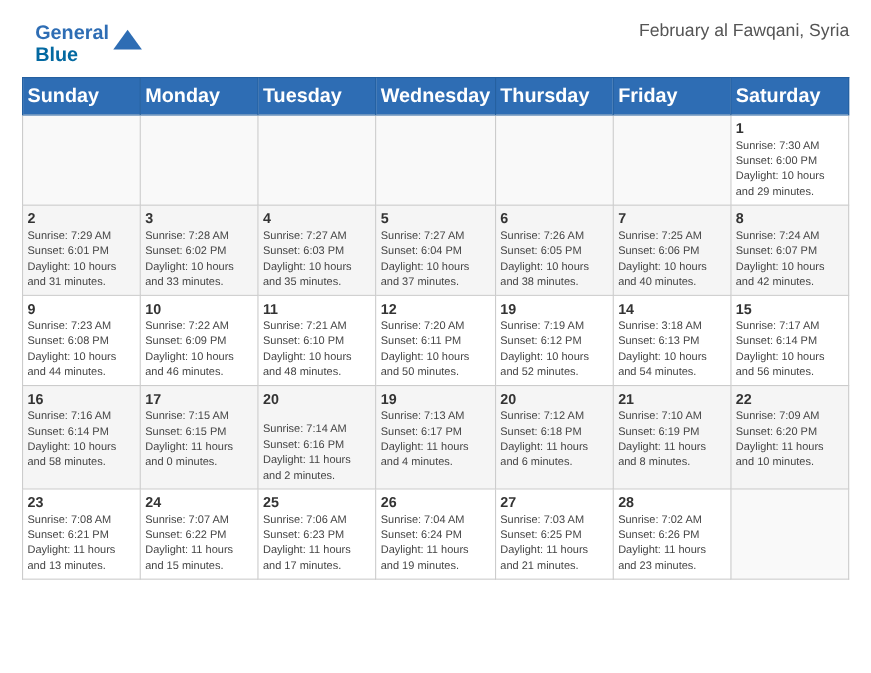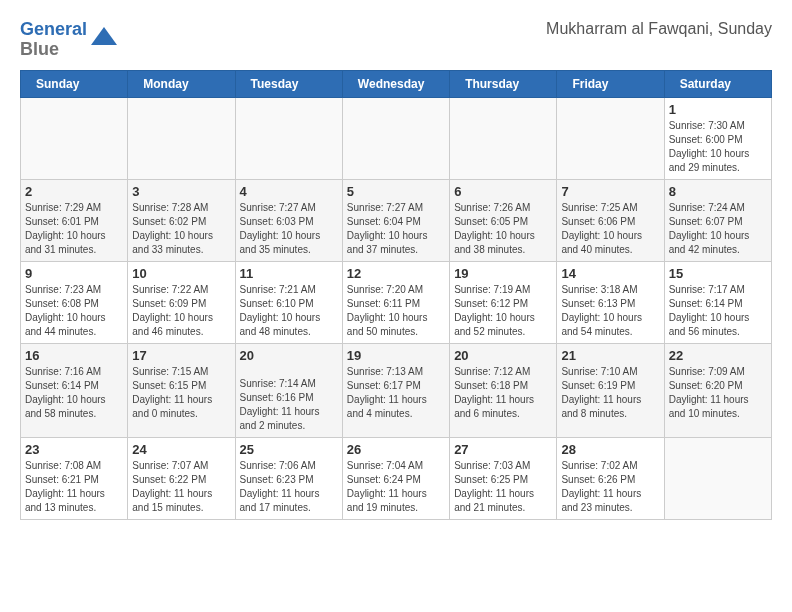--- a/index.html
+++ b/index.html
@@ -8,20 +8,21 @@
       background: #fff;
       width: 792px;
       min-height: 612px;
       padding: 20px;
     }
     .header-area {
       display: flex;
       justify-content: space-between;
       align-items: flex-start;
       margin-bottom: 10px;
+      margin-left: 12px;
     }
     .logo {
       display: flex;
       align-items: center;
     }
     .logo-text {
       font-size: 18px;
       font-weight: bold;
       color: #333;
       line-height: 1.1;
@@ -47,23 +48,23 @@
       color: #555;
     }
     table {
       width: 100%;
       border-collapse: collapse;
       border: 1px solid #ccc;
     }
     th {
       background-color: #2e6db4;
       color: white;
-      font-size: 12px;
+      font-size: 18px;
       font-weight: bold;
-      padding: 6px 15px;
+      padding: 6px 4px;
       text-align: left;
       border: 1px solid #2560a0;
     }
     td {
       vertical-align: top;
       border: 1px solid #ccc;
       padding: 4px;
       width: calc(100% / 7);
       min-height: 80px;
       background: #fff;
@@ -95,29 +96,29 @@
     }
   </style>
 </head>
 <body>
 
 <div class="header-area">
   <div class="logo">
     <div>
       <div class="logo-text">
         <span>General</span><br>
-        <span style="color:#737373;text-align:center;">Blue</span>
+        <span style="color:#0369a1;text-align:center;">Blue</span>
       </div>
     </div>
     <svg class="logo-icon" viewBox="0 0 30 30">
       <polygon points="15,2 28,20 2,20" fill="#2e6db4"></polygon>
     </svg>
   </div>
   <div class="title-area">
-    <div class="calendar-subtitle">Mukharram al Fawqani, Sunday</div>
+    <div class="calendar-subtitle">February al Fawqani, Syria</div>
   </div>
 </div>
 
 <table>
   <thead>
     <tr>
     <th>Sunday</th>
         <th>Monday</th>
         <th>Tuesday</th>
         <th>Wednesday</th>

